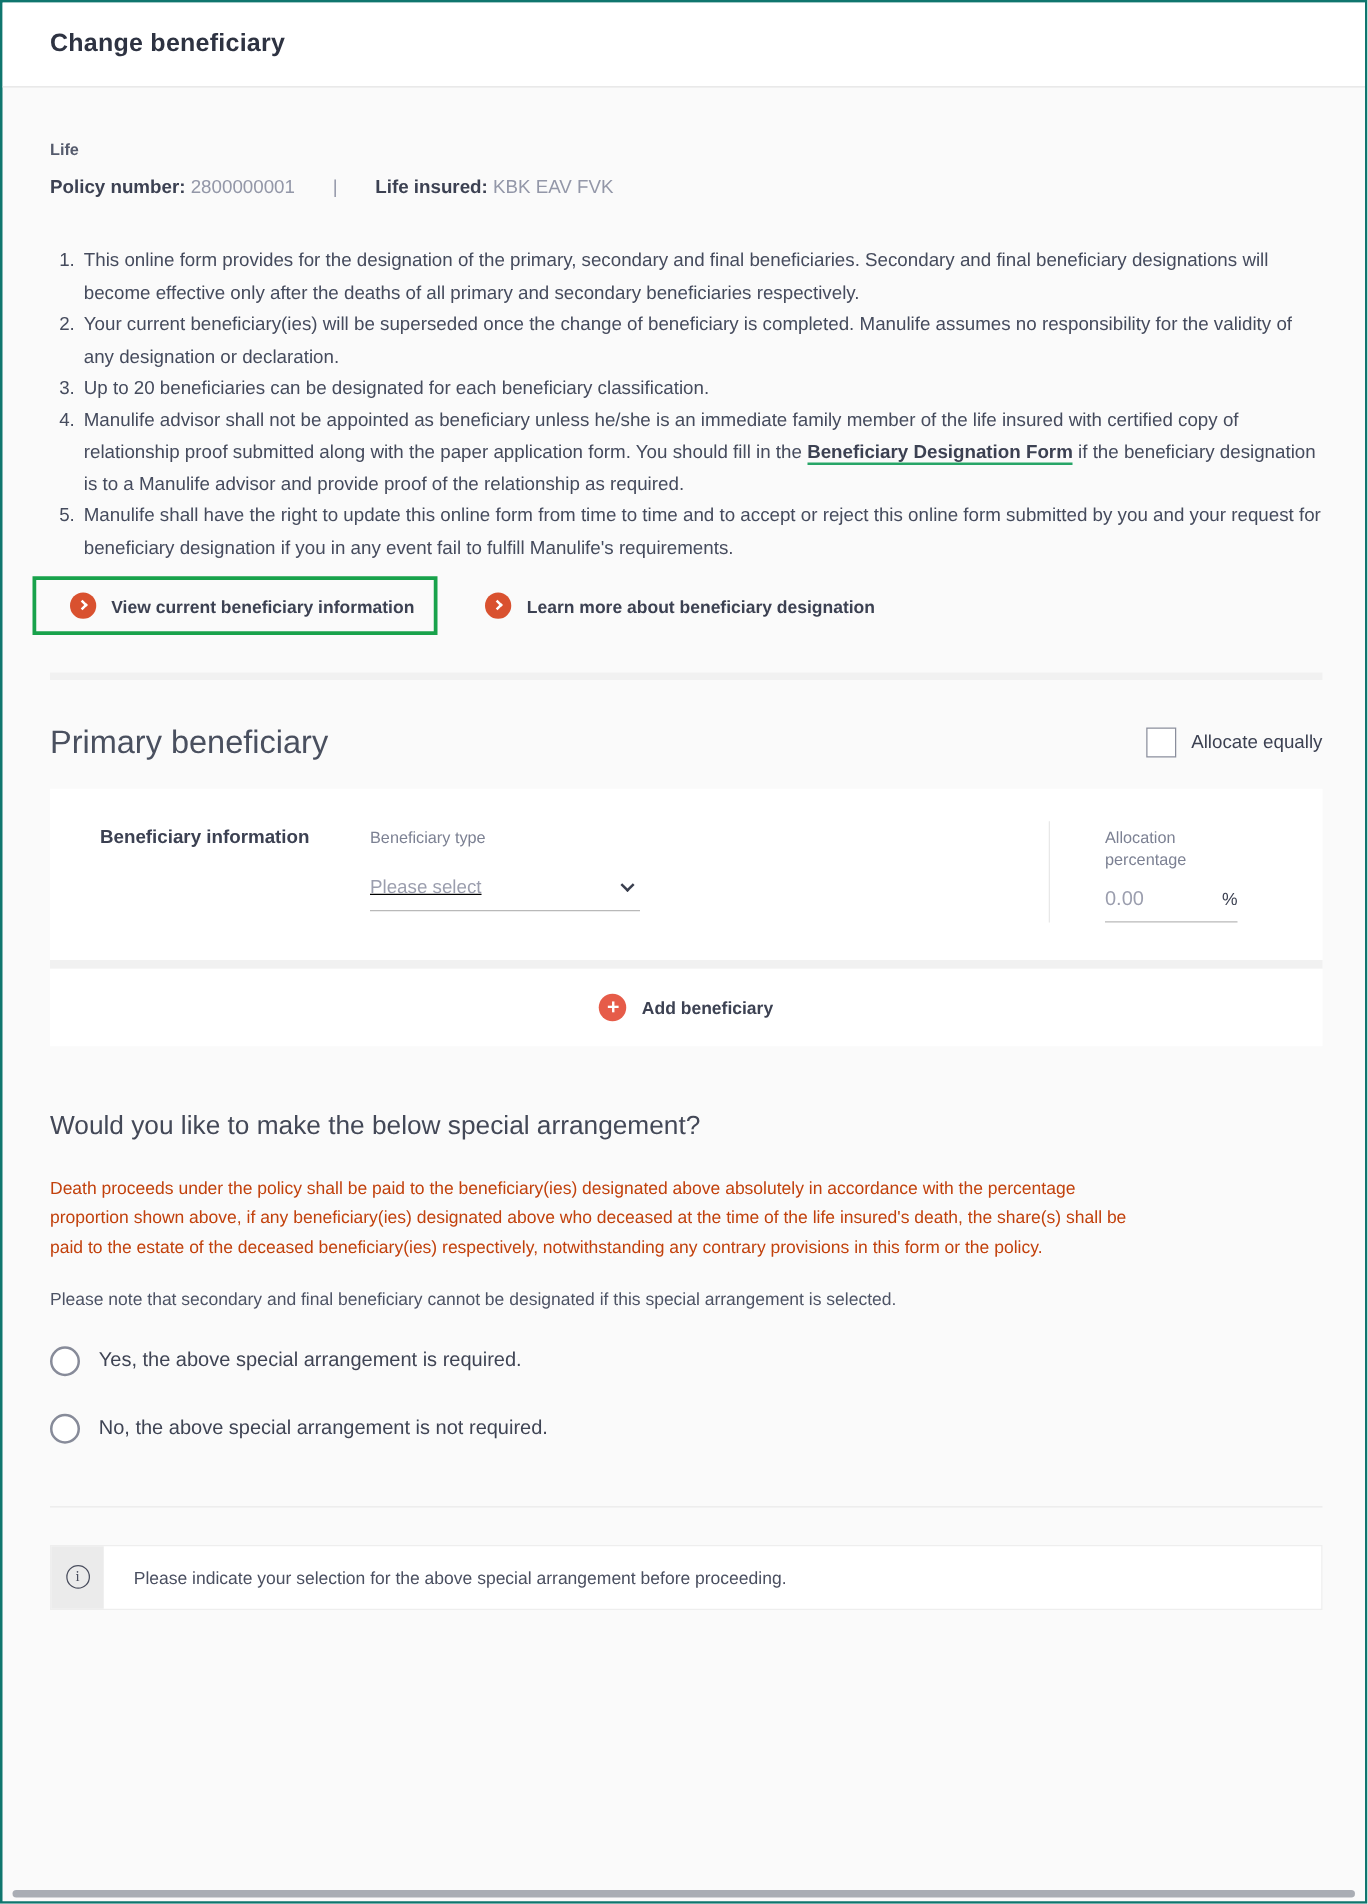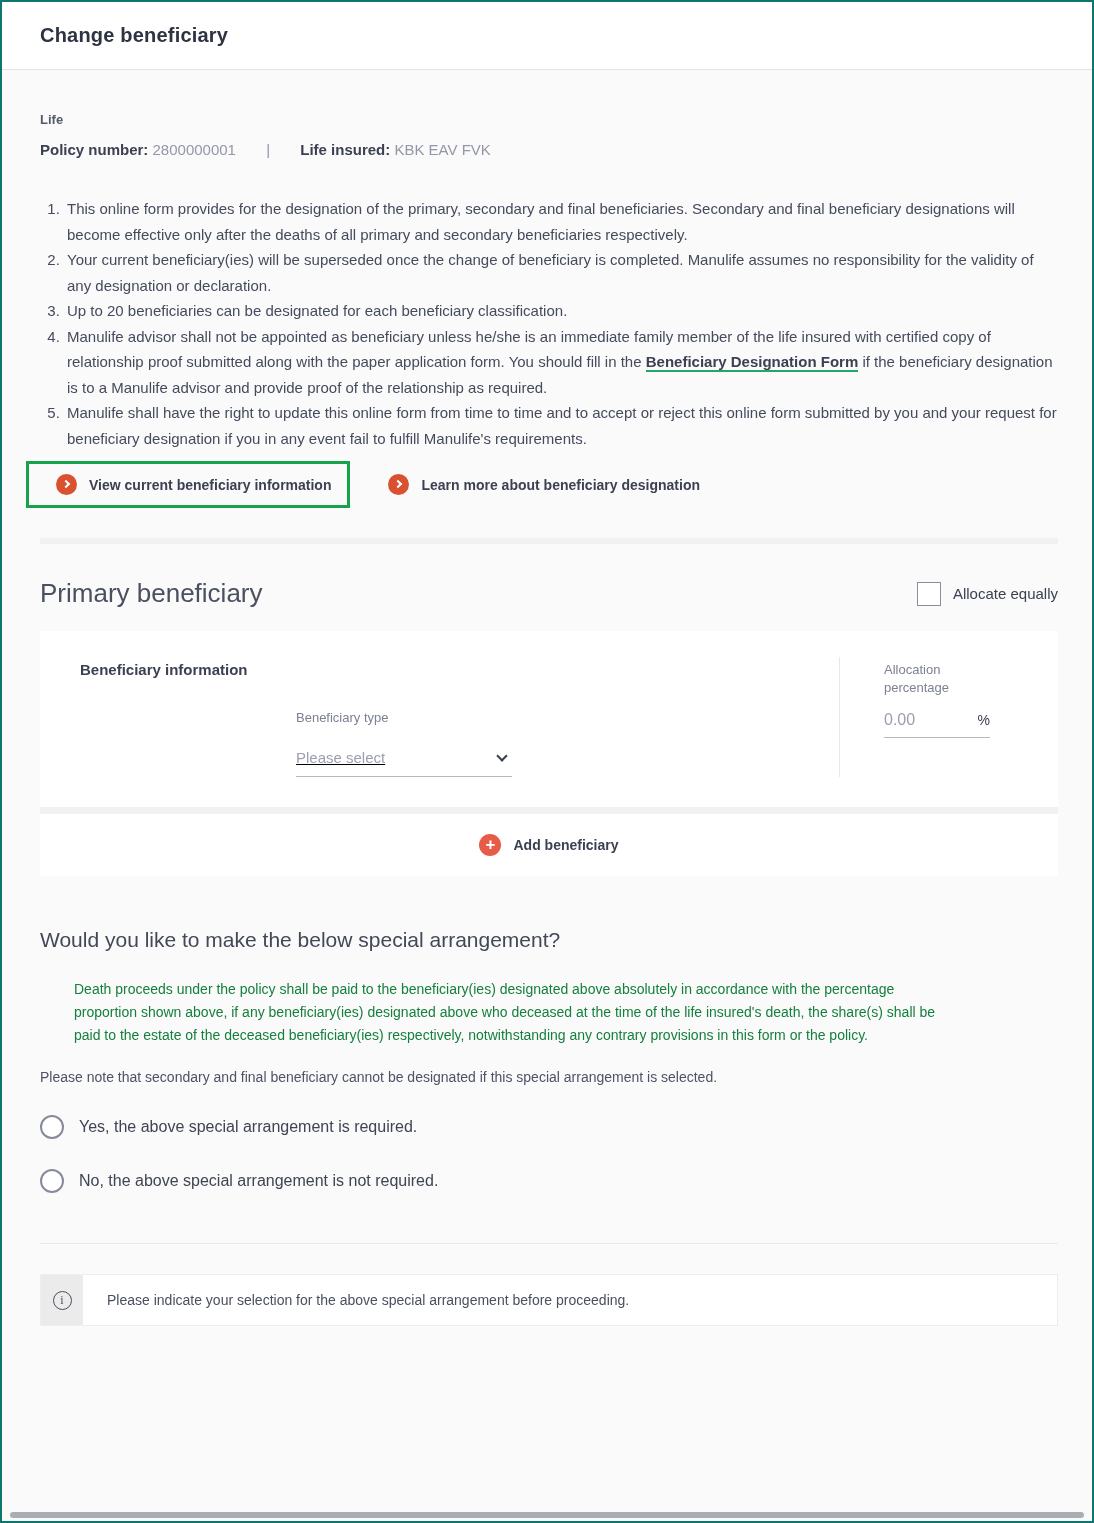--- a/index.html
+++ b/index.html
@@ -44,21 +44,21 @@
   .section-head { display:flex; align-items:center; justify-content:space-between; margin-top:34px; }
   .h2 { font-size:26px; font-weight:300; color:#4a505f; }
   .chk-wrap { display:flex; align-items:center; cursor:pointer; }
   .checkbox { width:24px; height:24px; background:#fff; border:1px solid #8a8e9c; }
   .chk-label { font-size:15px; color:#3c4152; margin-left:12px; }
 
   
   .ben-card { background:#fff; margin-top:22px; display:flex; padding:26px 0 30px 0; }
   .col-info { width:256px; padding-left:40px; padding-top:4px; }
   .col-info .t { font-size:15px; font-weight:700; color:#3c4152; }
-  .col-type { flex:1; padding-top:4px;margin-top:48px; }
+  .col-type { flex:1; padding-top:4px; }
   .field-label { font-size:13px; color:#7c8193; line-height:1.4; }
   .select-box { width:216px; margin-top:22px; border-bottom:1px solid #b9b9b9; padding-bottom:10px; display:flex; align-items:center; justify-content:space-between; cursor:pointer;text-decoration:underline; }
   .select-box .ph { font-size:15px; color:#9b9eae; }
   .select-box .chev-d { width:8px; height:8px; border-right:2px solid #3a3f4f; border-bottom:2px solid #3a3f4f; transform:rotate(45deg); margin-right:6px; margin-top:-4px; }
   .col-alloc { width:219px; border-left:1px solid #e8e8e8; padding-left:44px; padding-top:4px; }
   .alloc-label { width:90px; }
   .alloc-field { width:106px; margin-top:14px; border-bottom:1px solid #b9b9b9; display:flex; align-items:baseline; justify-content:space-between; padding-bottom:8px; }
   .alloc-input { border:none; outline:none; width:60px; font-size:16px; color:#9b9eae; font-family:"Liberation Sans",sans-serif; background:transparent; }
   .alloc-pct { font-size:14px; color:#3c4152; }
 
@@ -69,21 +69,21 @@
   .add-label { font-size:14px; font-weight:700; color:#3c4152; margin-left:12px; }
 
   .total-row { margin-top:26px; text-align:right; padding-right:92px; }
   .total-label { font-size:15px; color:#4a4f60; }
   .total-value { font-size:29px; font-weight:300; color:#3c4152; margin-left:10px; letter-spacing:.5px; }
   .total-pct { font-size:13px; color:#3c4152; }
 
   
   .special { margin-top:52px; }
   .h3 { font-size:21px; font-weight:400; color:#434857; }
-  .para { margin-top:26px; font-size:14px; color:#15803d; line-height:1.65; max-width:880px;margin-left:34px; }
+  .para { margin-top:26px; font-size:14px; color:#c2410c; line-height:1.65; max-width:880px; }
   .para2 { margin-top:22px; font-size:14px; color:#4d5365; max-width:880px; }
   .radio-row { display:flex; align-items:center; margin-top:30px; cursor:pointer; }
   .radio { width:24px; height:24px; border-radius:50%; border:2px solid #878b99; background:#fff; flex:0 0 24px; }
   .radio-label { font-size:16px; color:#3f4454; margin-left:15px; }
 
   .hr-line { border:none; border-top:1px solid #e9e9e9; margin-top:50px; }
 
   
   .secondary-head { margin-top:62px; }
   .banner { margin-top:30px; display:flex; border:1px solid #eeeeee; background:#fff; height:52px; }

